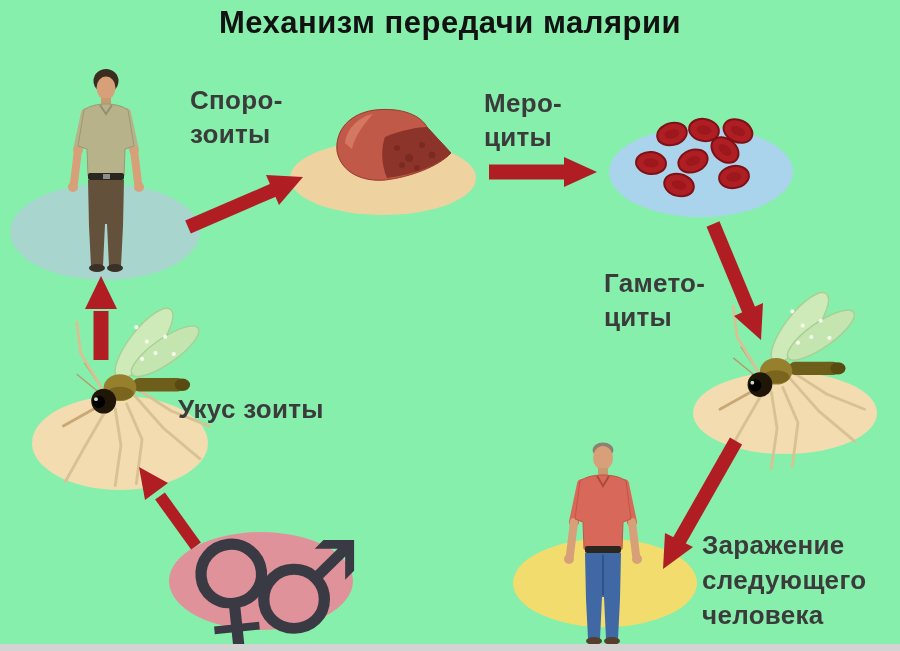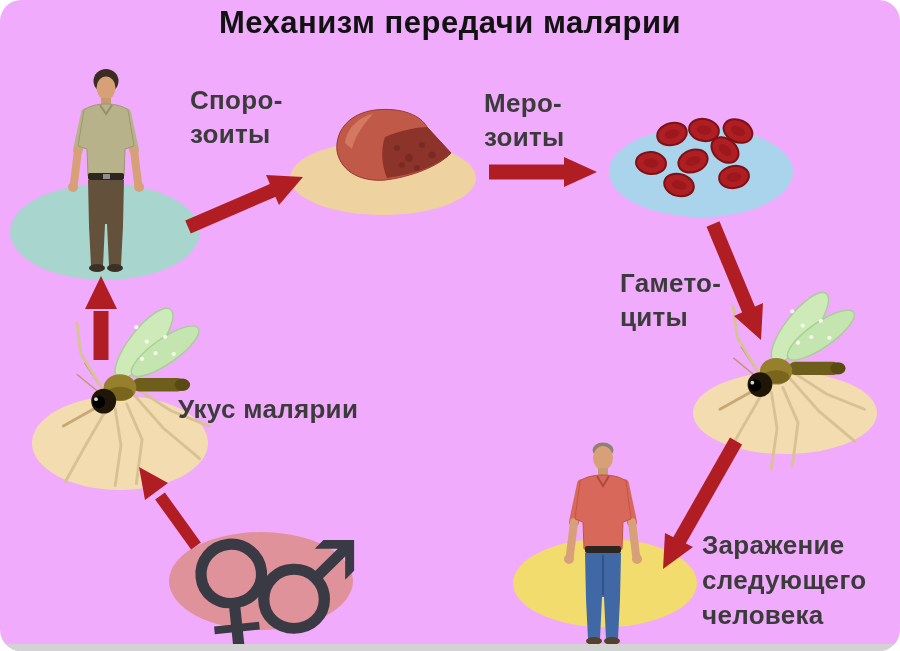--- a/index.html
+++ b/index.html
@@ -1,19 +1,18 @@
 <!DOCTYPE html>
 <html><head>
 <meta charset="utf-8">
 <style>
   html,body{margin:0;padding:0;background:#ffffff;}
   .canvas{
-    position:relative;width:900px;height:651px;background:#f0abfc;overflow:hidden;
+    position:relative;width:900px;height:651px;background:#86efac;overflow:hidden;
     font-family:"Liberation Sans",sans-serif;
-    border-radius:21px;
   }
   .abs{position:absolute;}
   .title{
     position:absolute;left:0;top:5px;width:100%;margin:0;text-align:center;
     font-size:31px;font-weight:700;color:#121212;letter-spacing:.5px;
   }
   .label{
     position:absolute;font-weight:700;font-size:26px;line-height:34px;
     color:#3b3b3b;white-space:pre-line;letter-spacing:.3px;
   }
@@ -201,22 +200,22 @@
     </g>
     <g>
       <path class="shaft" d="M196,546 L160,496" stroke-width="12"></path>
       <polygon points="139,467 168,483 145,500"></polygon>
     </g>
   </svg>
 
   <div class="label" style="left:190px;top:83px">Споро-
 зоиты</div>
   <div class="label" style="left:484px;top:86px">Меро-
-зоиты</div>
-  <div class="label" style="left:620px;top:266px">Гамето-
 циты</div>
-  <div class="label" style="left:178px;top:392px">Укус малярии</div>
+  <div class="label" style="left:604px;top:266px">Гамето-
+циты</div>
+  <div class="label" style="left:178px;top:392px">Укус зоиты</div>
   <div class="label" style="left:702px;top:528px;line-height:35px">Заражение
 следующего
 человека</div>
 
   <div class="bottom-strip"></div>
 </div>
 
 </body></html>

